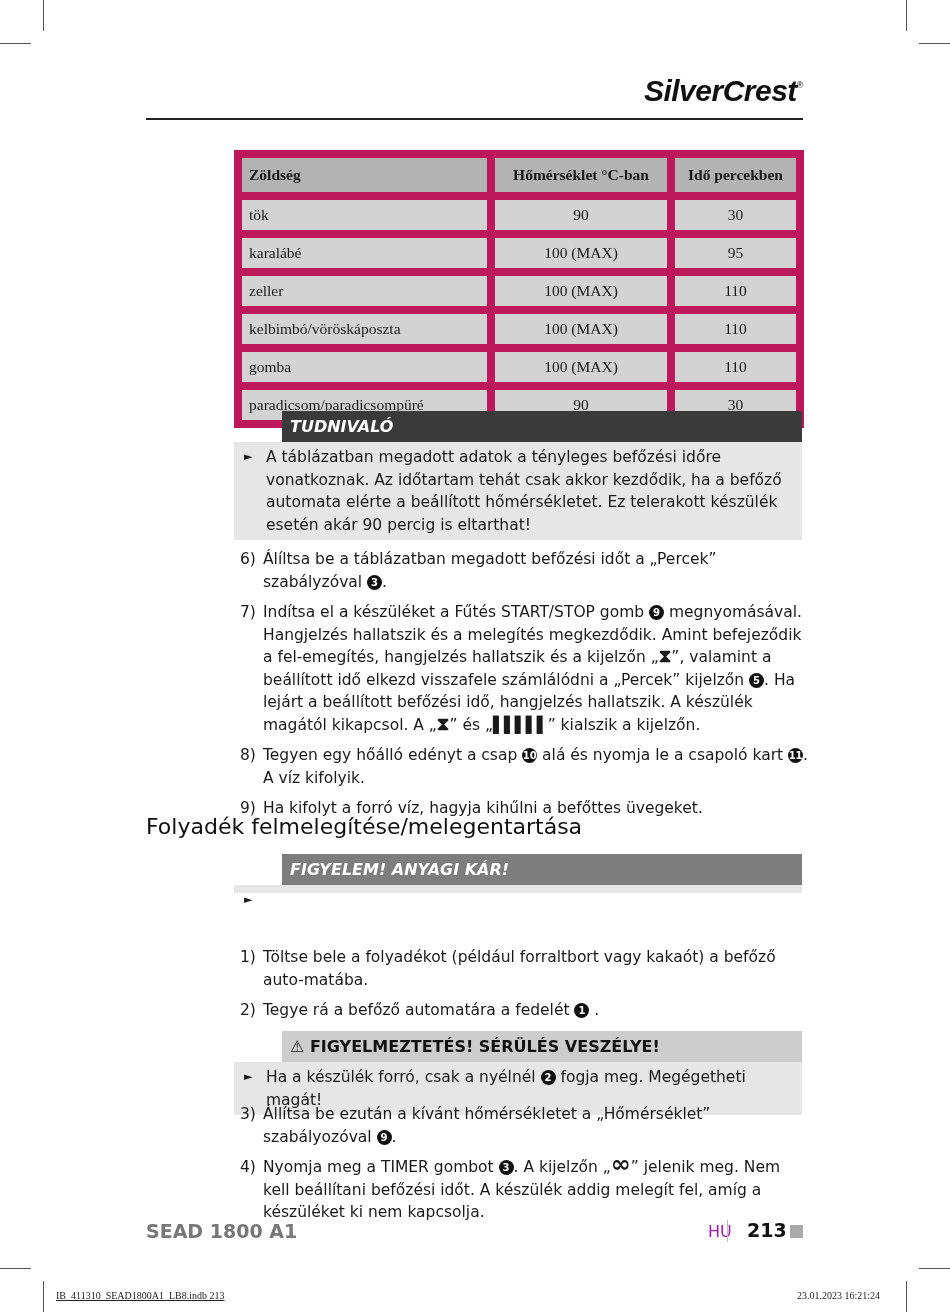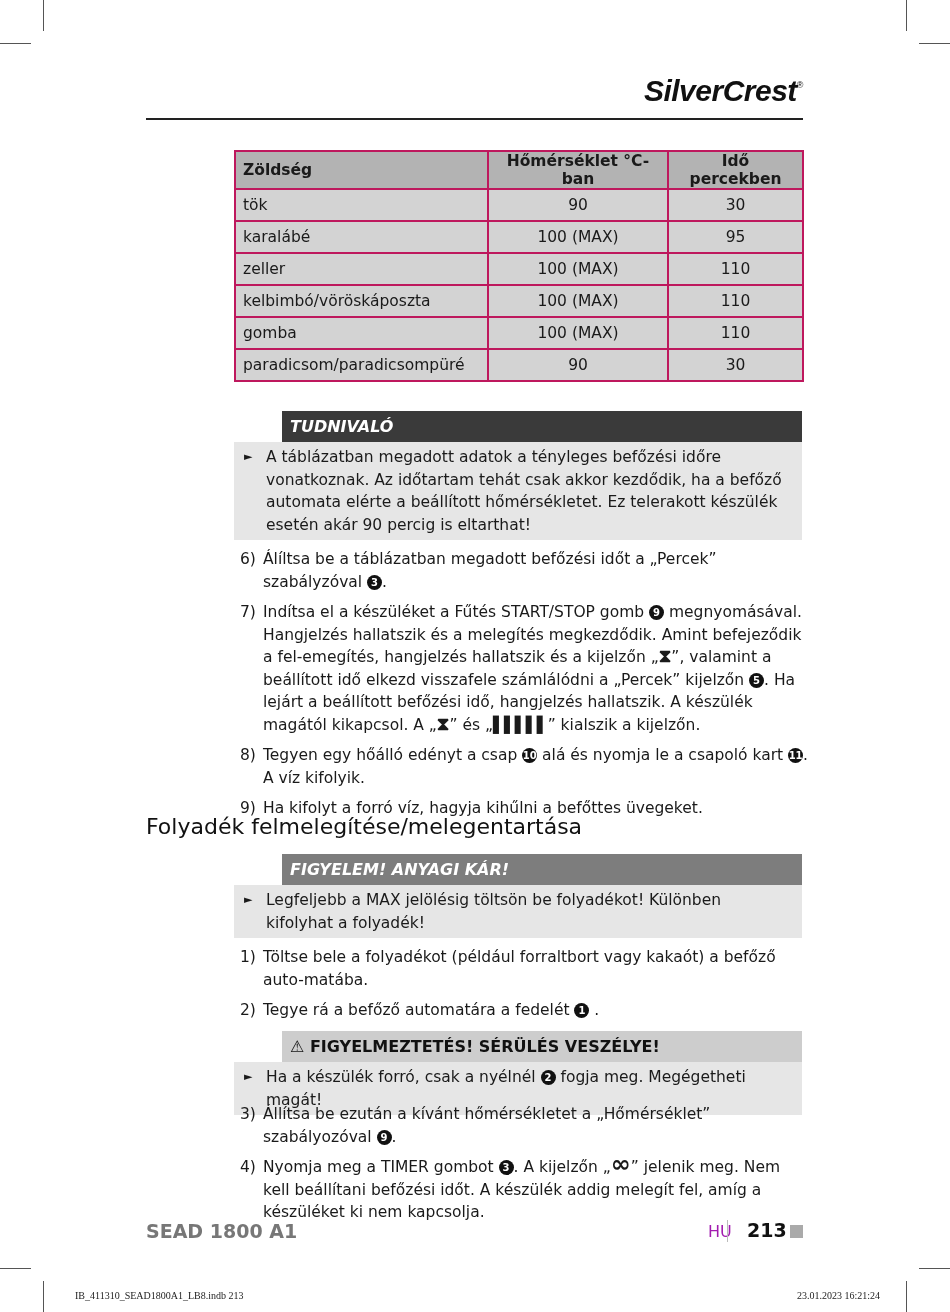--- a/index.html
+++ b/index.html
@@ -6,21 +6,21 @@
   body { width: 950px; height: 1312px; position: relative; overflow: hidden;
          font-family: "DejaVu Sans", sans-serif; color: #1a1a1a; }
   .crop { position: absolute; background: #555; }
   .logo { position: absolute; right: 147px; top: 74px; font-family: "Liberation Sans", sans-serif;
           font-weight: bold; font-style: italic; font-size: 30px; letter-spacing: -0.5px; color: #111; }
   .logo sup { font-size: 9px; font-style: normal; font-weight: normal; vertical-align: top; position: relative; top: 6px; }
   .header-rule { position: absolute; left: 146px; top: 118px; width: 657px; height: 2px; background: #222; }
 
   table.veg { position: absolute; left: 234px; top: 150px; width: 570px; border-collapse: collapse;
               font-size: 15.5px; }
-  table.veg td, table.veg th { border: 2px solid #be185d; padding: 0 7px; height: 30px; background: #d3d3d3; }
+  table.veg td, table.veg th { border: 8px solid #be185d; padding: 0 7px; height: 30px; background: #d3d3d3; font-family: Liberation Serif, serif; }
   table.veg th { background: #b3b3b3; font-weight: bold; height: 34px; text-align: left; }
   table.veg th.c, table.veg td.c { text-align: center; }
   table.veg col.a { width: 253px; } table.veg col.b { width: 180px; }
 
   .box { position: absolute; left: 234px; width: 568px; }
   .box .bar { color: #fff; font-weight: bold; font-style: italic; font-size: 16px; padding: 0 8px; height: 31px; line-height: 31px; margin-left: 48px; }
   .box .body { background: #e6e6e6; font-size: 15.5px; line-height: 22.5px; padding: 4px 10px 4px 32px; position: relative; }
   .box .body .arrow { position: absolute; left: 10px; top: 4px; font-size: 11px; }
   .warn .bar { background: #cdcdcd; color: #111; font-style: normal; }
 
@@ -112,21 +112,21 @@
     <div class="step"><span class="num">6)</span><span>Álíltsa be a táblázatban megadott befőzési időt a „Percek” szabályzóval </span><span class="circ">3</span><span>.</span></div>
     <div class="step"><span class="num">7)</span><span>Indítsa el a készüléket a Fűtés START/STOP gomb </span><span class="circ">9</span><span> megnyomásával. Hangjelzés hallatszik és a melegítés megkezdődik. Amint befejeződik a fel-emegítés, hangjelzés hallatszik és a kijelzőn „</span><span class="hg">⧗</span><span>”, valamint a beállított idő elkezd visszafele számlálódni a „Percek” kijelzőn </span><span class="circ">5</span><span>. Ha lejárt a beállított befőzési idő, hangjelzés hallatszik. A készülék magától kikapcsol. A „</span><span class="hg">⧗</span><span>” és „</span><span class="bars">▌▌▌▌▌</span><span>” kialszik a kijelzőn.</span></div>
     <div class="step"><span class="num">8)</span><span>Tegyen egy hőálló edényt a csap </span><span class="circ">10</span><span> alá és nyomja le a csapoló kart </span><span class="circ">11</span><span>. A víz kifolyik.</span></div>
     <div class="step"><span class="num">9)</span><span>Ha kifolyt a forró víz, hagyja kihűlni a befőttes üvegeket.</span></div>
   </div>
 
 <div class="section-title">Folyadék felmelegítése/melegentartása</div>
 
 <div class="box" style="top:854px;border-radius:14px;">
   <div class="bar" style="background:#7d7d7d;">FIGYELEM! ANYAGI KÁR!</div>
-  <div class="body"><span class="arrow">►</span><span>Legfeljebb a MAX jelölésig töltsön be folyadékot! Különben kifolyhat a folyadék!</span></div>
+  <div class="body"><span class="arrow">►</span></div>
 </div>
 
 <div class="steps" id="steps-b" style="top:946px;">
     <div class="step"><span class="num">1)</span><span>Töltse bele a folyadékot (például forraltbort vagy kakaót) a befőző auto-matába.</span></div>
     <div class="step"><span class="num">2)</span><span>Tegye rá a befőző automatára a fedelét </span><span class="circ">1</span><span> .</span></div>
   </div>
 
 <div class="box warn" style="top:1031px;">
   <div class="bar"><span>⚠</span> <span>FIGYELMEZTETÉS! SÉRÜLÉS VESZÉLYE!</span></div>
   <div class="body" id="warn-body"><span class="arrow">►</span><span>Ha a készülék forró, csak a nyélnél </span><span class="circ">2</span><span> fogja meg. Megégetheti magát!</span></div>
@@ -136,14 +136,14 @@
     <div class="step"><span class="num">3)</span><span>Állítsa be ezután a kívánt hőmérsékletet a „Hőmérséklet” szabályozóval </span><span class="circ">9</span><span>.</span></div>
     <div class="step"><span class="num">4)</span><span>Nyomja meg a TIMER gombot </span><span class="circ">3</span><span>. A kijelzőn „</span><span class="hg" style="font-size: 24px;">∞</span><span>” jelenik meg. Nem kell beállítani befőzési időt. A készülék addig melegít fel, amíg a készüléket ki nem kapcsolja.</span></div>
   </div>
 
 <div class="footer-model">SEAD 1800 A1</div>
 <div class="footer-lang">HU</div>
 <div class="footer-sep"></div>
 <div class="footer-page">213</div>
 <div class="footer-sq"></div>
 
-<div class="print-info" style="left:75px;">IB_411310_SEAD1800A1_LB8.indb   213</div>
+<div class="print-info" style="left:56px;text-decoration:underline;">IB_411310_SEAD1800A1_LB8.indb   213</div>
 <div class="print-info" style="right:70px;">23.01.2023   16:21:24</div>
 
 </body></html>

